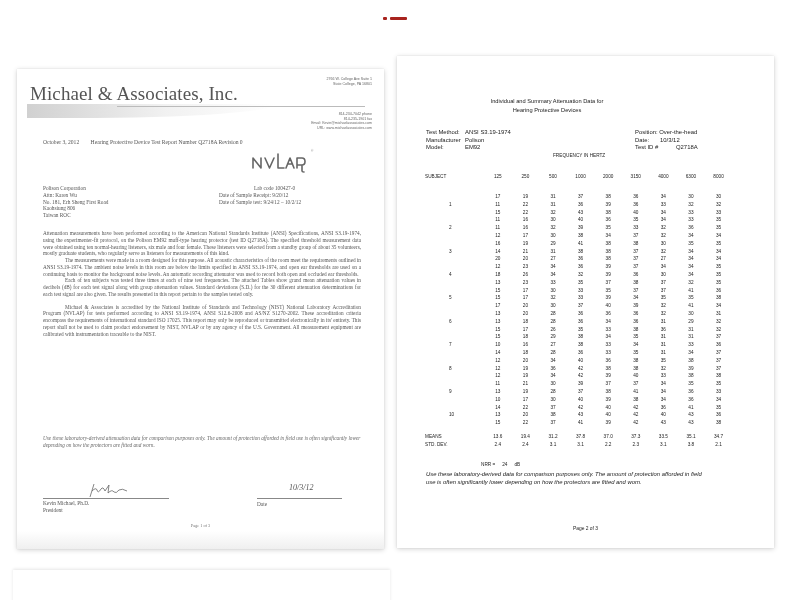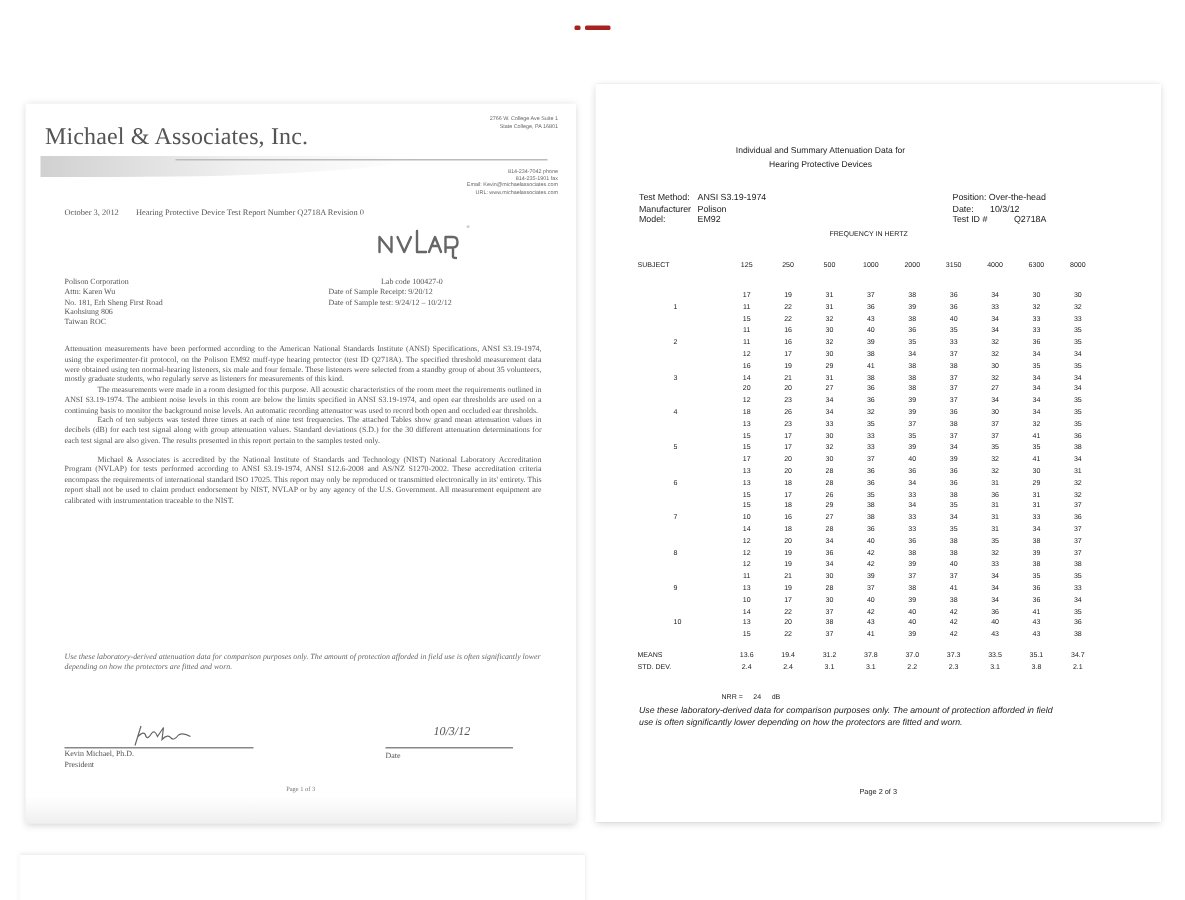--- a/index.html
+++ b/index.html
@@ -9,21 +9,21 @@
   .accent-bar { position: absolute; top: 17px; left: 383px; height: 3px; display: flex; gap: 3px; align-items: center; }
   .accent-dot { width: 4px; height: 3px; background: #a8231e; border-radius: 1px; }
   .accent-line { width: 17px; height: 3px; background: #a8231e; border-radius: 1px; }
 
   .page { position: absolute; background: #fff; box-shadow: 0 1px 5px rgba(0,0,0,0.18), 0 0 1px rgba(0,0,0,0.12); overflow: hidden; }
   #page1 { left: 17px; top: 69px; width: 367px; height: 480px; }
   #page2 { left: 397px; top: 56px; width: 377px; height: 492px; }
   #page3 { left: 13px; top: 570px; width: 377px; height: 40px; box-shadow: 0 -1px 3px rgba(0,0,0,0.1); }
 
   
-  .lh-title { position: absolute; left: 13px; top: 14px; font-size: 16px; color: #555; letter-spacing: 0.1px; white-space: nowrap; }
+  .lh-title { position: absolute; left: 13px; top: 14px; font-size: 19px; color: #555; letter-spacing: 0.1px; white-space: nowrap; }
   .lh-swoosh { position: absolute; left: 10px; top: 35px; width: 250px; height: 14px;
     background: linear-gradient(90deg, rgba(170,170,170,0.55), rgba(200,200,200,0.25) 55%, rgba(255,255,255,0) 100%);
     border-radius: 0 0 80% 0 / 0 0 100% 0; }
   .lh-rule { position: absolute; left: 100px; top: 37px; width: 248px; border-top: 1px solid #bbb; }
   .lh-addr { position: absolute; right: 12px; top: 8px; text-align: right; font-family: "Liberation Sans", sans-serif; font-size: 3.6px; line-height: 4.6px; color: #666; }
   .lh-contact { position: absolute; right: 12px; top: 43px; text-align: right; font-family: "Liberation Sans", sans-serif; font-size: 3.6px; line-height: 4.6px; color: #666; }
 
   .p1-dateline { position: absolute; left: 26px; top: 70px; font-size: 5.6px; color: #555; white-space: nowrap; }
   .p1-dateline span + span { margin-left: 10px; }
   .nvlap { position: absolute; left: 233px; top: 82px; width: 60px; height: 22px; }

